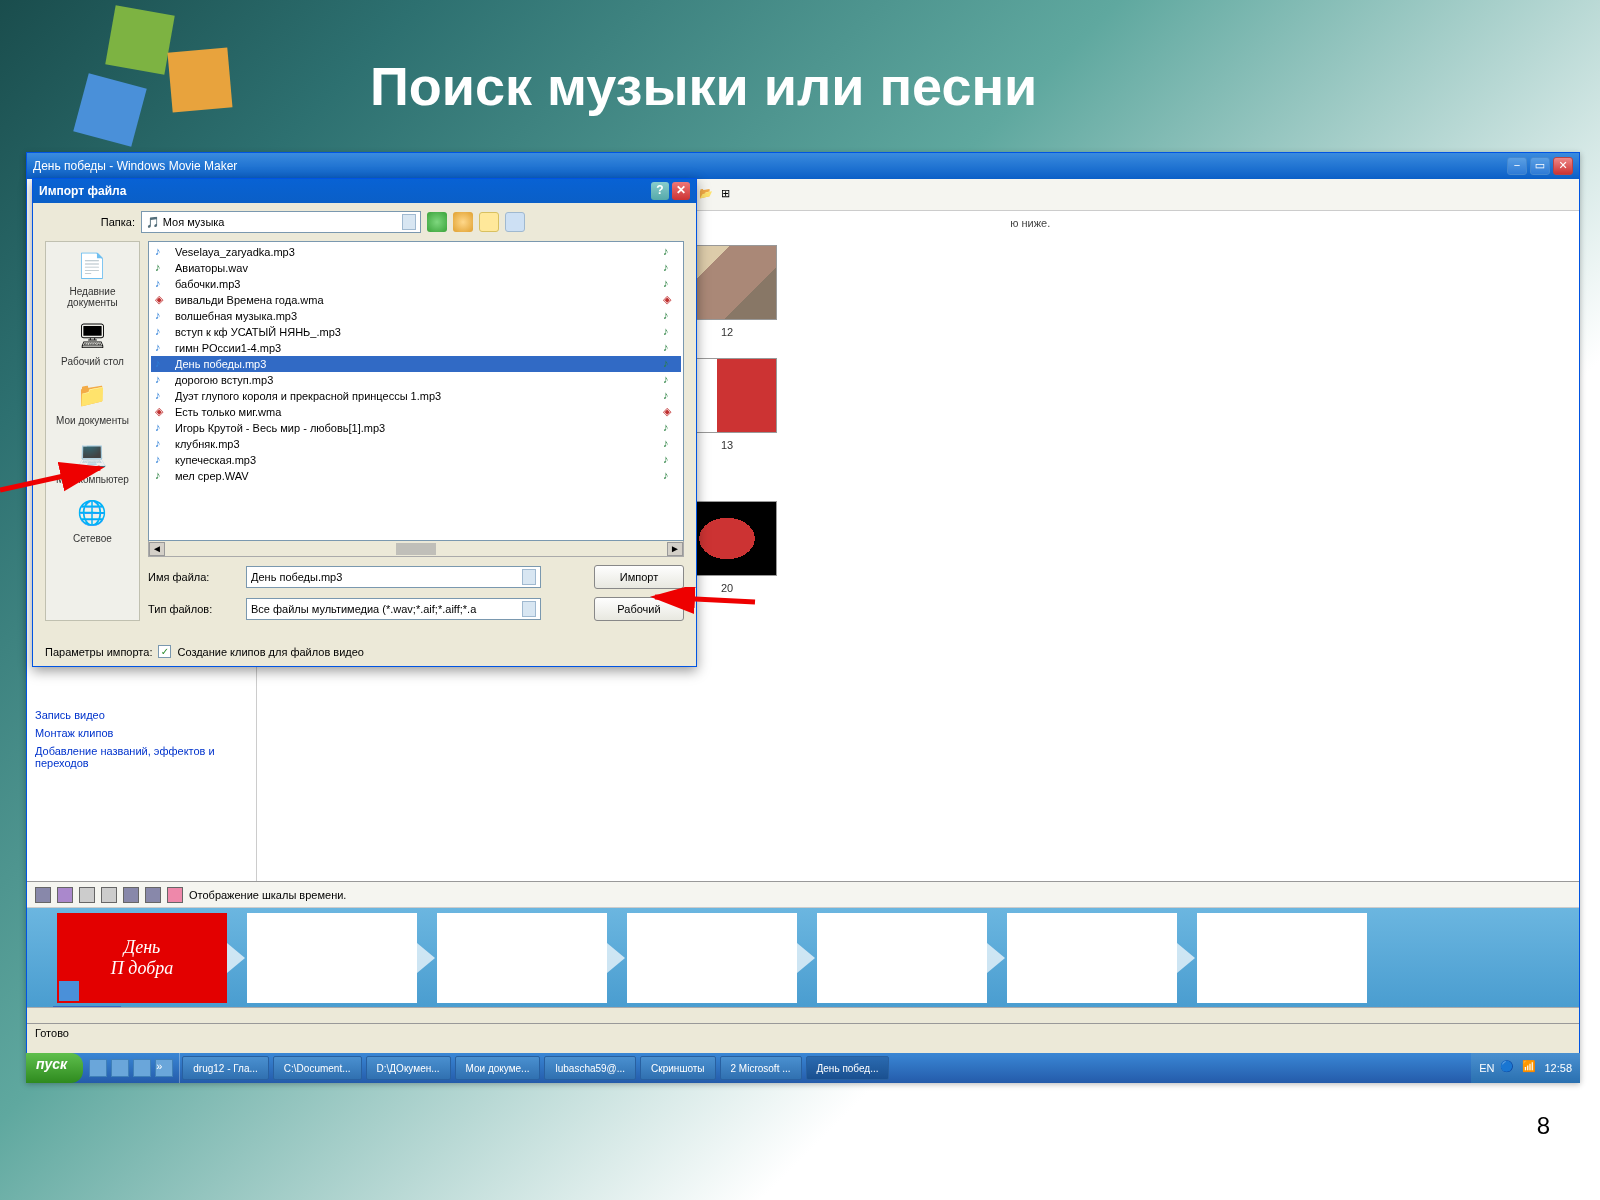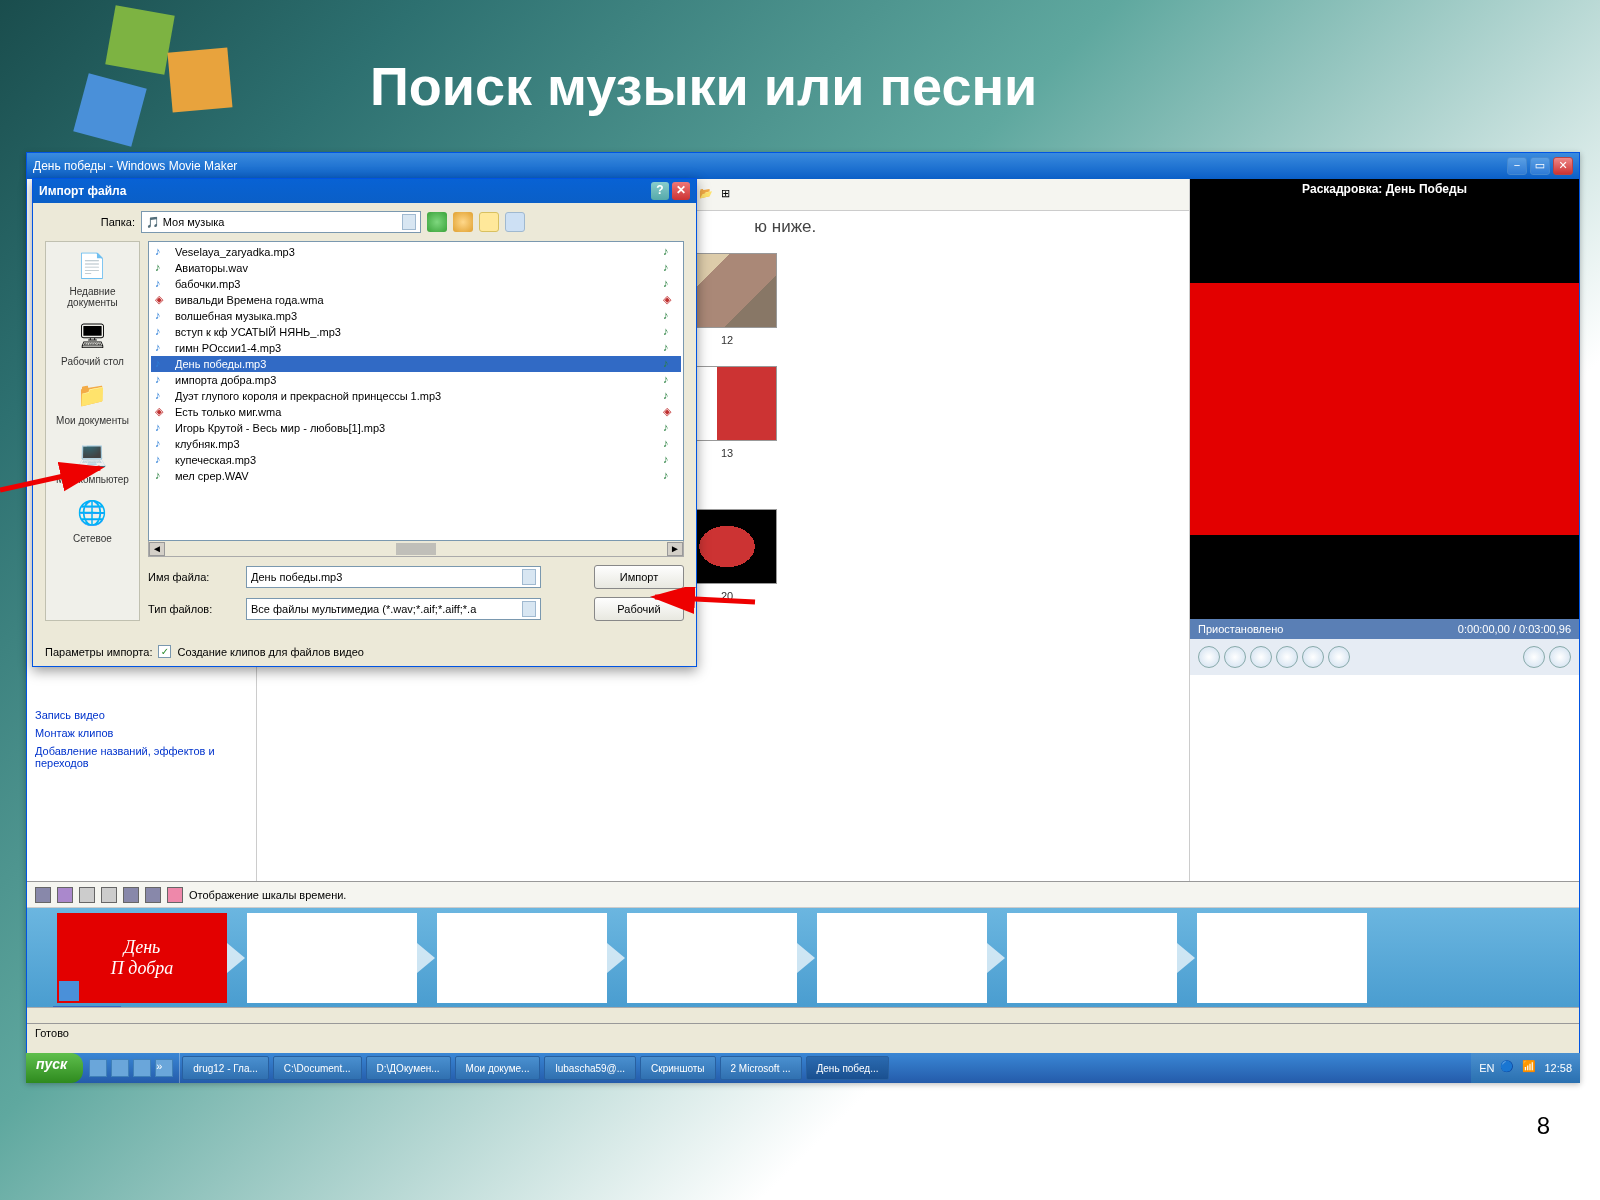--- a/index.html
+++ b/index.html
@@ -21,21 +21,21 @@
 .win-btn.close { background: linear-gradient(#e88, #c33); border-color: #b44; }
 
 .wmm-body { display: flex; height: calc(100% - 26px); }
 .wmm-left { width: 230px; background: #fff; border-right: 1px solid #ccc; padding: 8px; }
 .task-link { color: #0033cc; font-size: 11px; padding: 3px 0; cursor: pointer; display: block; }
 
 .wmm-center { flex: 1; background: #fff; position: relative; }
 .center-toolbar { height: 32px; background: #f5f5f0; border-bottom: 1px solid #ccc; display: flex; align-items: center; padding: 0 8px; gap: 6px; }
 .dropdown-btn { width: 16px; height: 16px; background: #fff; border: 1px solid #aaa; }
 .view-icon { width: 16px; height: 16px; display: inline-block; }
-.hint-text { font-size: 17px; color: #444; padding: 6px 10px; }
+.hint-text { font-size: 11px; color: #444; padding: 6px 10px; }
 .thumbs { display: flex; flex-wrap: wrap; gap: 30px; padding: 10px 20px; }
 .thumb-cell { text-align: center; width: 120px; }
 .thumb-img { width: 100px; height: 75px; background: linear-gradient(135deg, #b33 30%, #fff 30%, #fff 50%, #888 50%); border: 1px solid #999; margin: 0 auto 6px; }
 .thumb-label { font-size: 11px; color: #333; }
 
 .wmm-preview { width: 390px; background: #fff; border-left: 1px solid #ccc; }
 .preview-title { background: #000; color: #fff; text-align: center; font-size: 12px; font-weight: bold; padding: 3px; }
 .preview-canvas { width: 100%; height: 420px; background: #000; position: relative; }
 .preview-canvas::after { content: ''; position: absolute; top: 20%; bottom: 20%; left: 0; right: 0; background: #e30000; }
 .preview-status { background: #5a7fb5; color: #fff; font-size: 11px; padding: 4px 8px; display: flex; justify-content: space-between; }
@@ -183,39 +183,20 @@
           <div class="thumb-cell">
               <div class="thumb-img" style="background:linear-gradient(#888,#444)"></div>
               <div class="thumb-label">17</div>
             </div>
           <div class="thumb-cell">
               <div class="thumb-img" style="background:linear-gradient(135deg,#c33,#000)"></div>
               <div class="thumb-label">18</div>
             </div>
         </div>
       </div>
-      <div class="wmm-preview">
-        <div class="preview-title">Раскадровка: День Победы</div>
-        <div class="preview-canvas"></div>
-        <div class="preview-status">
-          <span>Приостановлено</span>
-          <span>0:00:00,00 / 0:03:00,96</span>
-        </div>
-        <div class="player-controls">
-          <div class="player-btn"></div>
-          <div class="player-btn"></div>
-          <div class="player-btn"></div>
-          <div class="player-btn"></div>
-          <div class="player-btn"></div>
-          <div class="player-btn"></div>
-          <div style="flex:1"></div>
-          <div class="player-btn"></div>
-          <div class="player-btn"></div>
-        </div>
-      </div>
     </div>
 
     <div class="timeline-section">
       <div class="timeline-toolbar">
         <span class="tb-icon"></span>
         <span class="tb-icon" style="background:#a8c"></span>
         <span class="tb-icon" style="background:#ccc"></span>
         <span class="tb-icon" style="background:#ccc"></span>
         <span class="tb-icon"></span>
         <span class="tb-icon"></span>
@@ -333,21 +314,21 @@
                 <span>гимн РОссии1-4.mp3</span>
                 <span class="row-right-icon" style="color: rgb(42, 128, 64);">♪</span>
               </div>
               <div class="file-row selected">
                 <span class="file-icon mp3">♪</span>
                 <span>День победы.mp3</span>
                 <span class="row-right-icon" style="color: rgb(42, 128, 64);">♪</span>
               </div>
               <div class="file-row">
                 <span class="file-icon mp3">♪</span>
-                <span>импорта добра.mp3</span>
+                <span>дорогою вступ.mp3</span>
                 <span class="row-right-icon" style="color: rgb(42, 128, 64);">♪</span>
               </div>
               <div class="file-row">
                 <span class="file-icon mp3">♪</span>
                 <span>Дуэт глупого короля и прекрасной принцессы 1.mp3</span>
                 <span class="row-right-icon" style="color: rgb(42, 128, 64);">♪</span>
               </div>
               <div class="file-row">
                 <span class="file-icon wma">◈</span>
                 <span>Есть только миг.wma</span>

